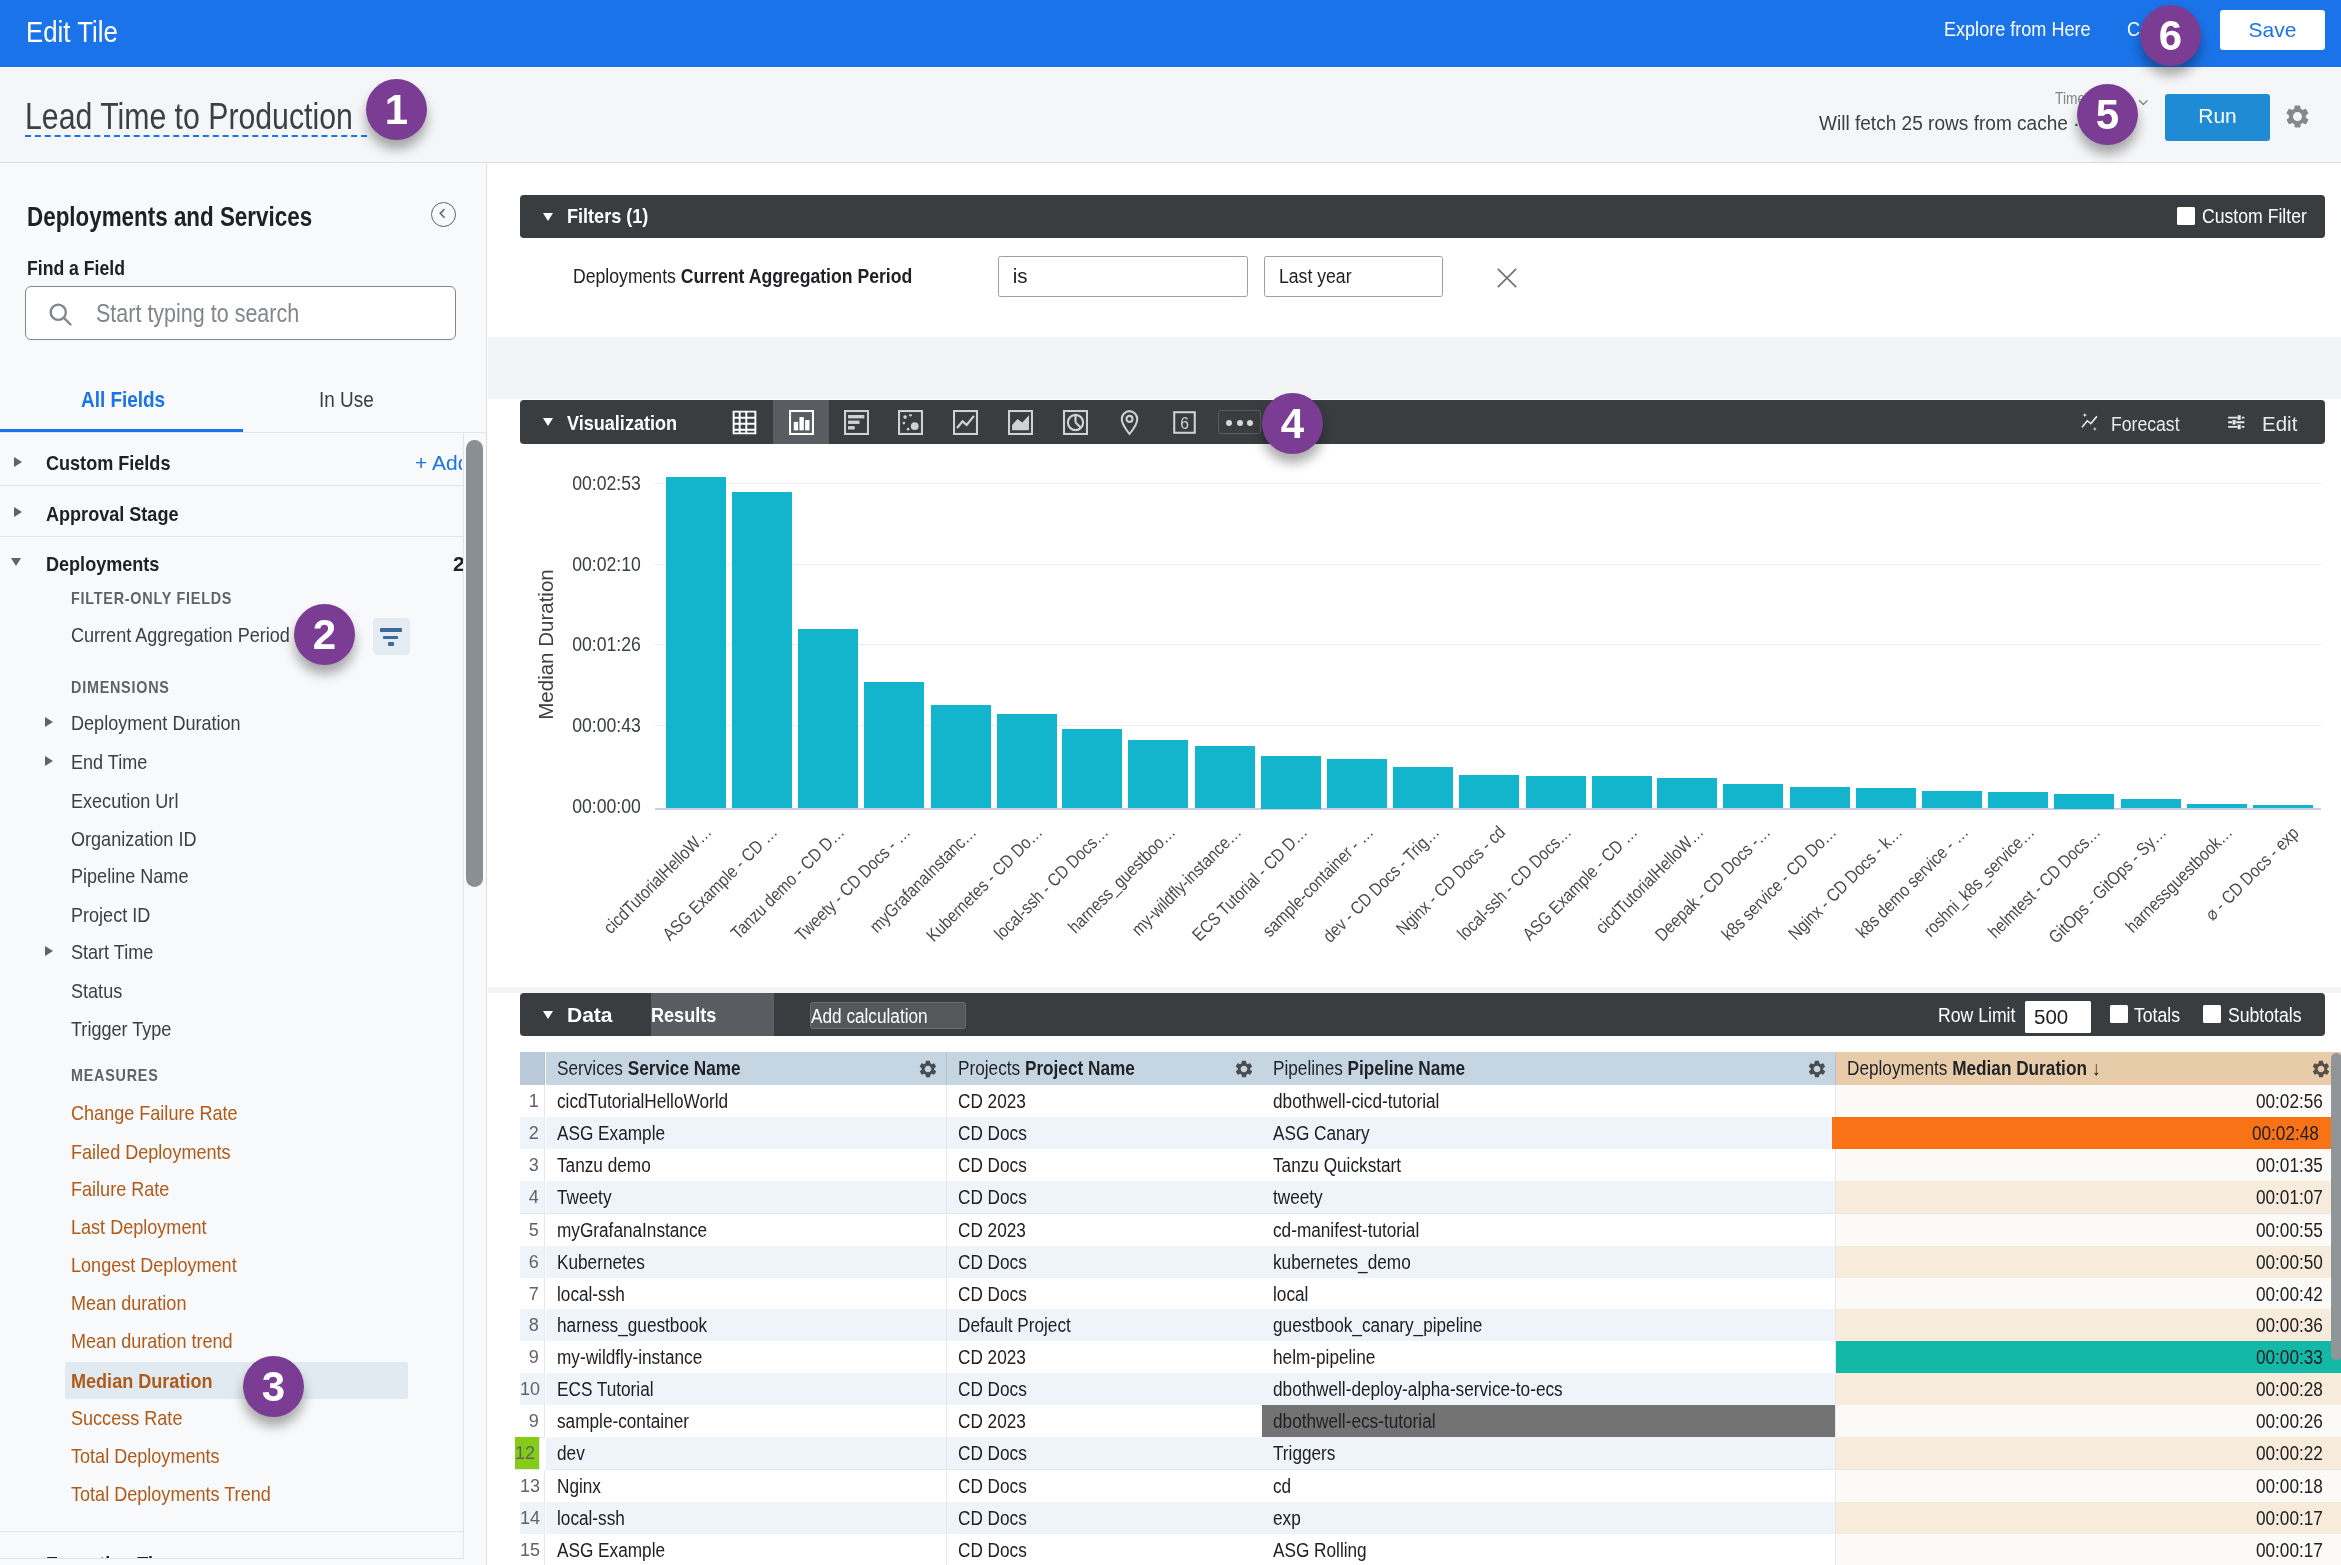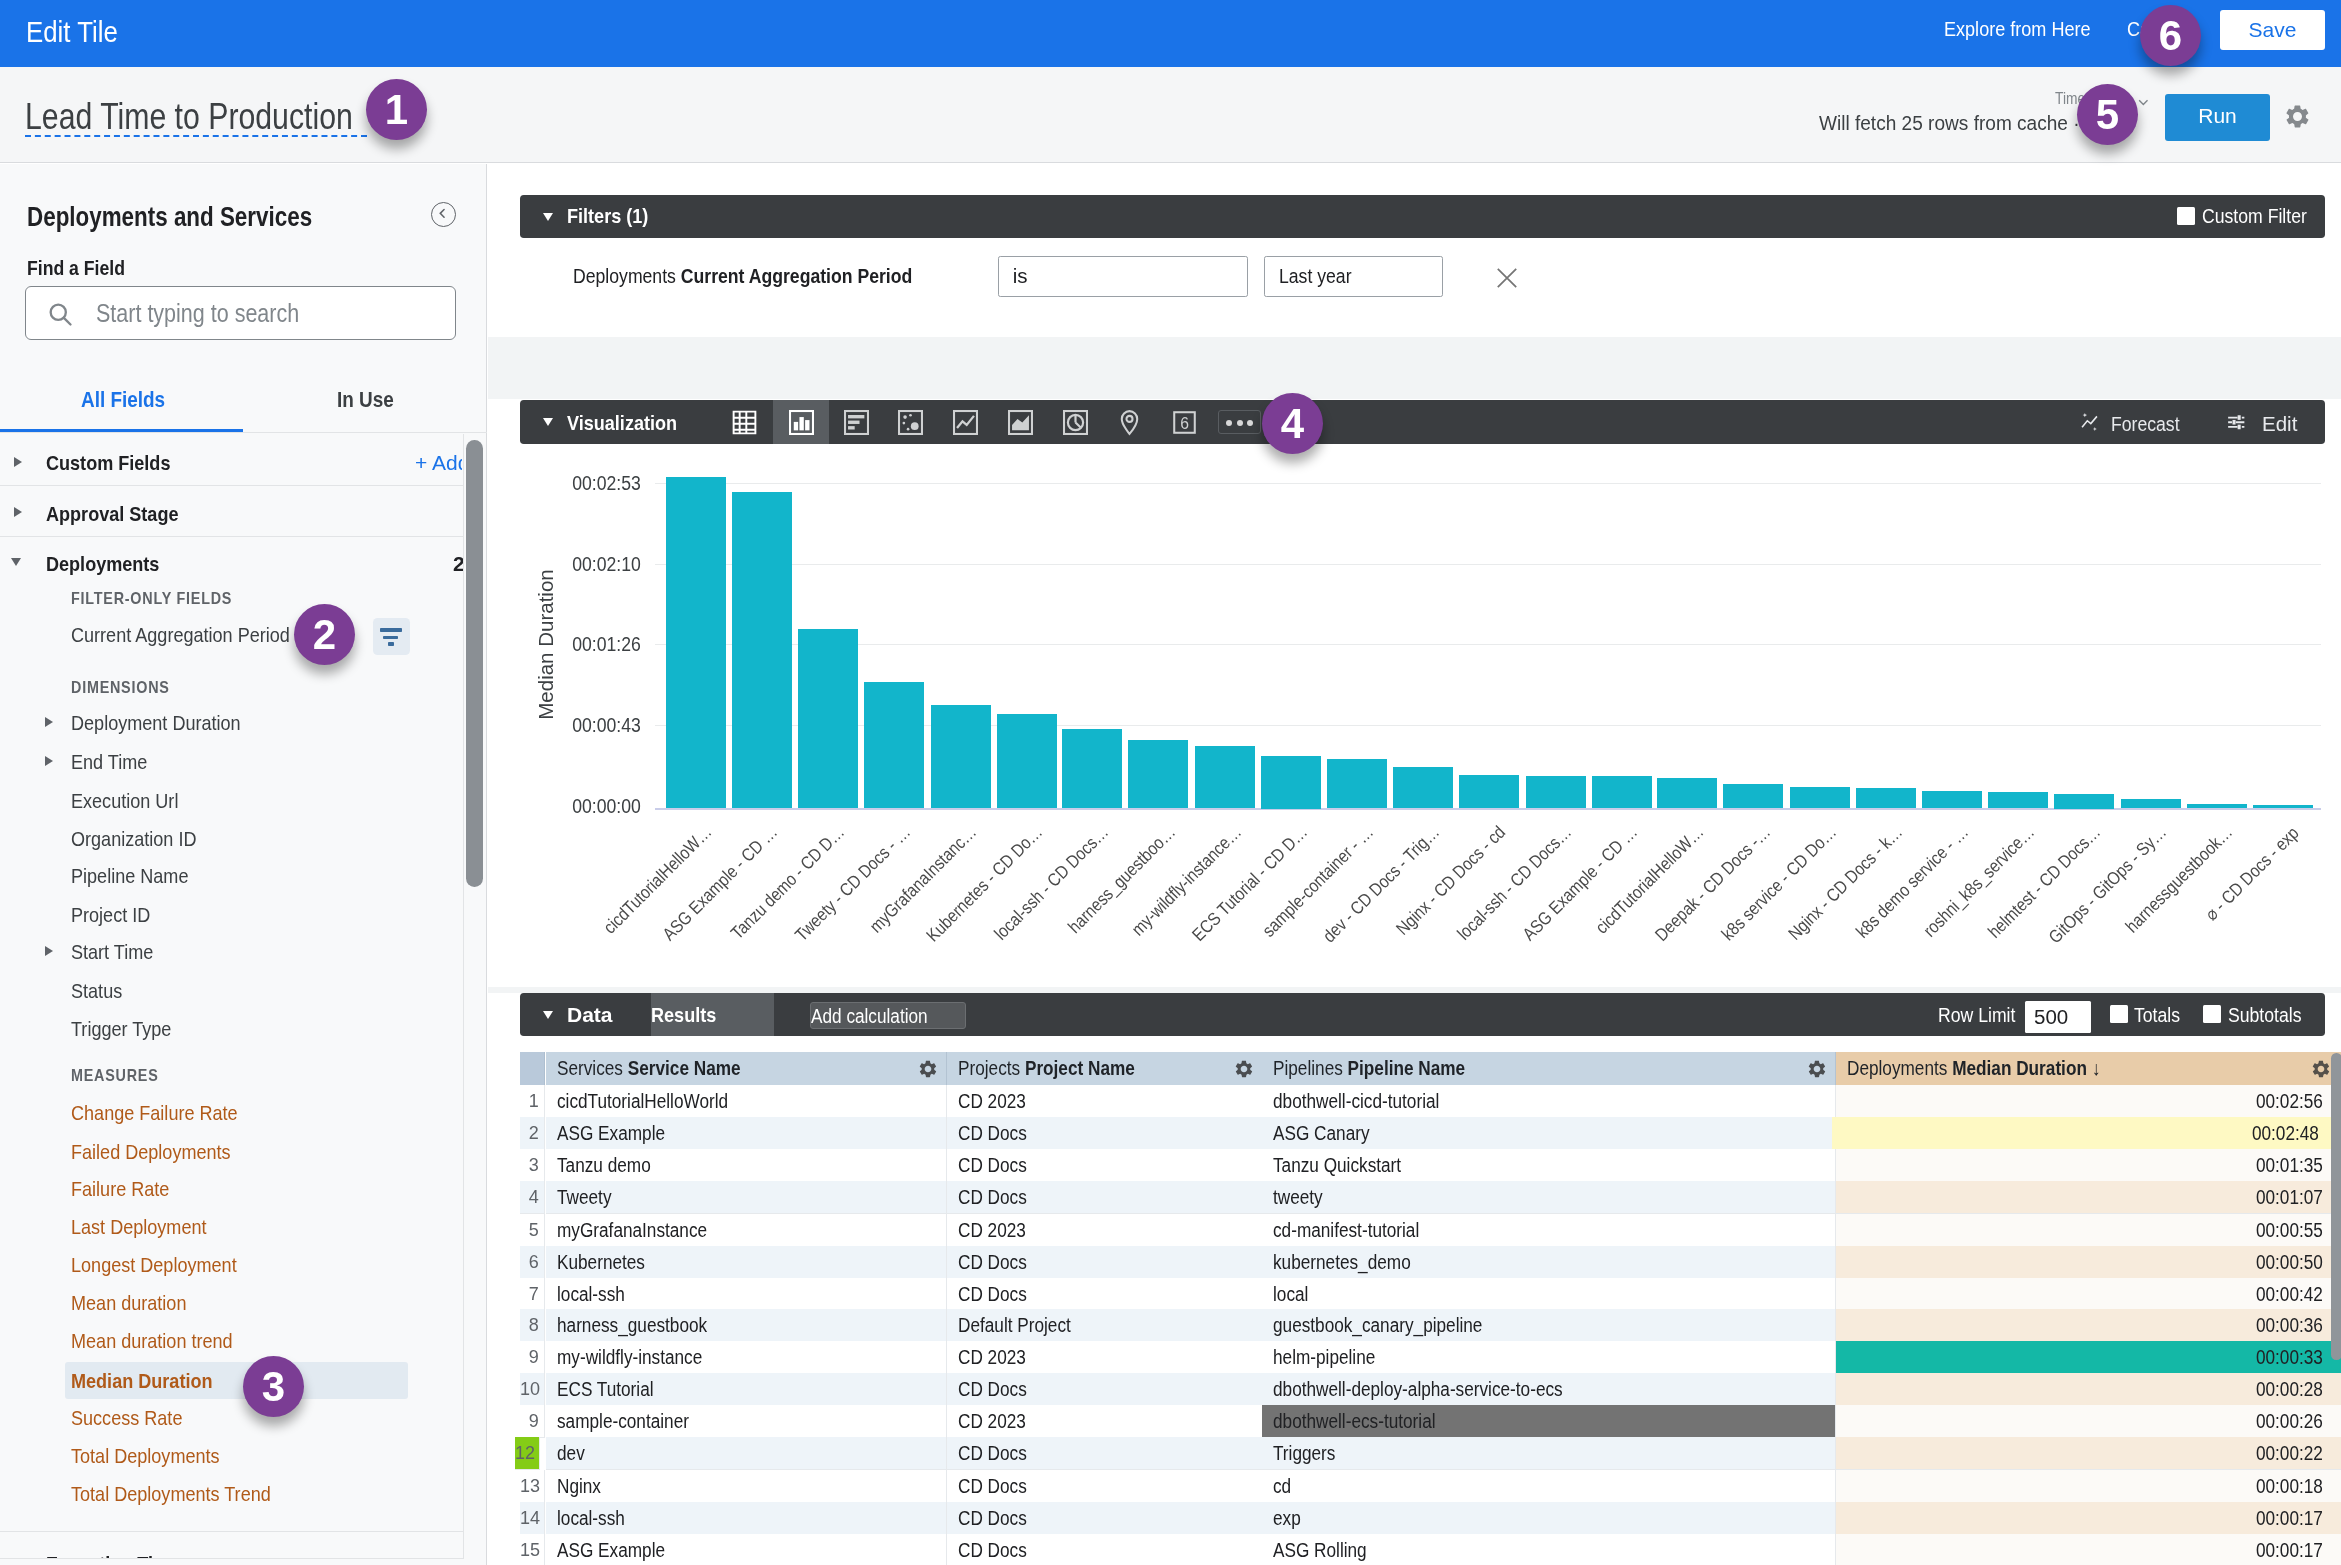--- a/index.html
+++ b/index.html
@@ -81,21 +81,21 @@
 </div>
 <div class="abs" style="left:27px;top:256px;font-size:20.5px;font-weight:700;color:#202124"><span class="sx">Find a Field</span></div>
 <div class="abs" style="left:25px;top:286px;width:431px;height:54px;background:#fff;border:1.5px solid #80868b;border-radius:6px">
   <svg style="position:absolute;left:20px;top:13px;width:28px;height:28px" viewBox="0 0 24 24" fill="none" stroke="#80868b" stroke-width="2">
       <circle cx="10.5" cy="10.5" r="6.5"></circle>
       <path d="M15.3 15.3 21 21" stroke-linecap="round"></path>
     </svg>
   <span style="position:absolute;left:70px;top:12px;font-size:25px;color:#80868b"><span class="sx">Start typing to search</span></span>
 </div>
 <div class="abs" style="left:81px;top:387px;font-size:22px;font-weight:700;color:#1a73e8"><span class="sx">All Fields</span></div>
-<div class="abs" style="left:337px;top:387px;font-size:22px;font-weight:700;color:#3c4043"><span class="sx">In Use</span></div>
+<div class="abs" style="left:319px;top:387px;font-size:22px;font-weight:400;color:#3c4043"><span class="sx">In Use</span></div>
 <div class="abs" style="left:0;top:429px;width:243px;height:3.8px;background:#1a73e8"></div>
 <div class="abs" style="left:0;top:432px;width:487px;border-top:1.5px solid #e2e4e6"></div>
 <div class="arr" style="left:13.7px;top:457px"></div>
 <div class="ftop" style="top:450px"><span class="sx">Custom Fields</span></div>
 <div id="addlink">+ Add</div>
 <div class="sep" style="top:485px"></div>
 <div class="arr" style="left:13.7px;top:507px"></div>
 <div class="ftop" style="top:501px"><span class="sx">Approval Stage</span></div>
 <div class="sep" style="top:536px"></div>
 <div class="arrd" style="left:10.7px;top:558px"></div>
@@ -312,21 +312,21 @@
     </svg></div>
 <div class="td tdn" style="top:1085px;left:520px;width:25px;background:#ffffff">1</div>
 <div class="td" style="top:1085px;left:546px;width:401px;background:#ffffff"><span class="sx">cicdTutorialHelloWorld</span></div>
 <div class="td" style="top:1085px;left:947px;width:316px;background:#ffffff"><span class="sx">CD 2023</span></div>
 <div class="td" style="top:1085px;left:1262px;width:574px;background:#ffffff"><span class="sx">dbothwell-cicd-tutorial</span></div>
 <div class="td tdm" style="top:1085px;left:1836px;width:506px;background:#fcfaf7"><span class="sxr">00:02:56</span></div>
 <div class="td tdn" style="top:1117px;left:520px;width:25px;background:#eef4f9">2</div>
 <div class="td" style="top:1117px;left:546px;width:401px;background:#eef4f9"><span class="sx">ASG Example</span></div>
 <div class="td" style="top:1117px;left:947px;width:316px;background:#eef4f9"><span class="sx">CD Docs</span></div>
 <div class="td" style="top:1117px;left:1262px;width:574px;background:#eef4f9"><span class="sx">ASG Canary</span></div>
-<div class="td tdm" style="top:1117px;left:1832px;width:506px;background:#fef9c3"><span class="sxr">00:02:48</span></div>
+<div class="td tdm" style="top:1117px;left:1832px;width:506px;background:#f97316"><span class="sxr">00:02:48</span></div>
 <div class="td tdn" style="top:1149px;left:520px;width:25px;background:#ffffff">3</div>
 <div class="td" style="top:1149px;left:546px;width:401px;background:#ffffff"><span class="sx">Tanzu demo</span></div>
 <div class="td" style="top:1149px;left:947px;width:316px;background:#ffffff"><span class="sx">CD Docs</span></div>
 <div class="td" style="top:1149px;left:1262px;width:574px;background:#ffffff"><span class="sx">Tanzu Quickstart</span></div>
 <div class="td tdm" style="top:1149px;left:1836px;width:506px;background:#fcfaf7"><span class="sxr">00:01:35</span></div>
 <div class="td tdn" style="top:1181px;left:520px;width:25px;background:#eef4f9">4</div>
 <div class="td" style="top:1181px;left:546px;width:401px;background:#eef4f9"><span class="sx">Tweety</span></div>
 <div class="td" style="top:1181px;left:947px;width:316px;background:#eef4f9"><span class="sx">CD Docs</span></div>
 <div class="td" style="top:1181px;left:1262px;width:574px;background:#eef4f9"><span class="sx">tweety</span></div>
 <div class="td tdm" style="top:1181px;left:1836px;width:506px;background:#f7ebdc"><span class="sxr">00:01:07</span></div>

